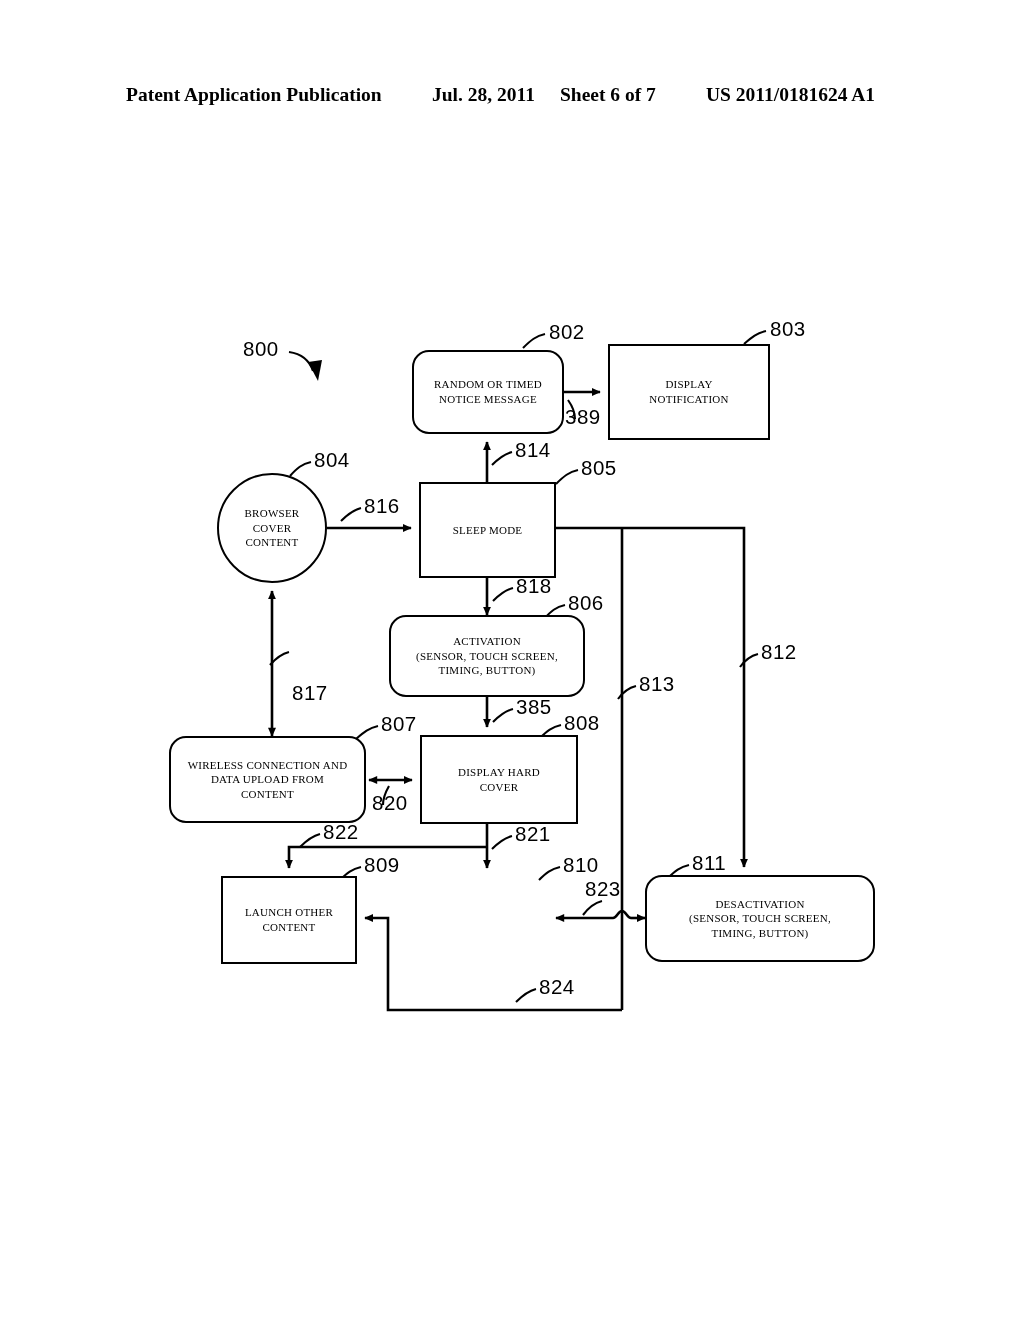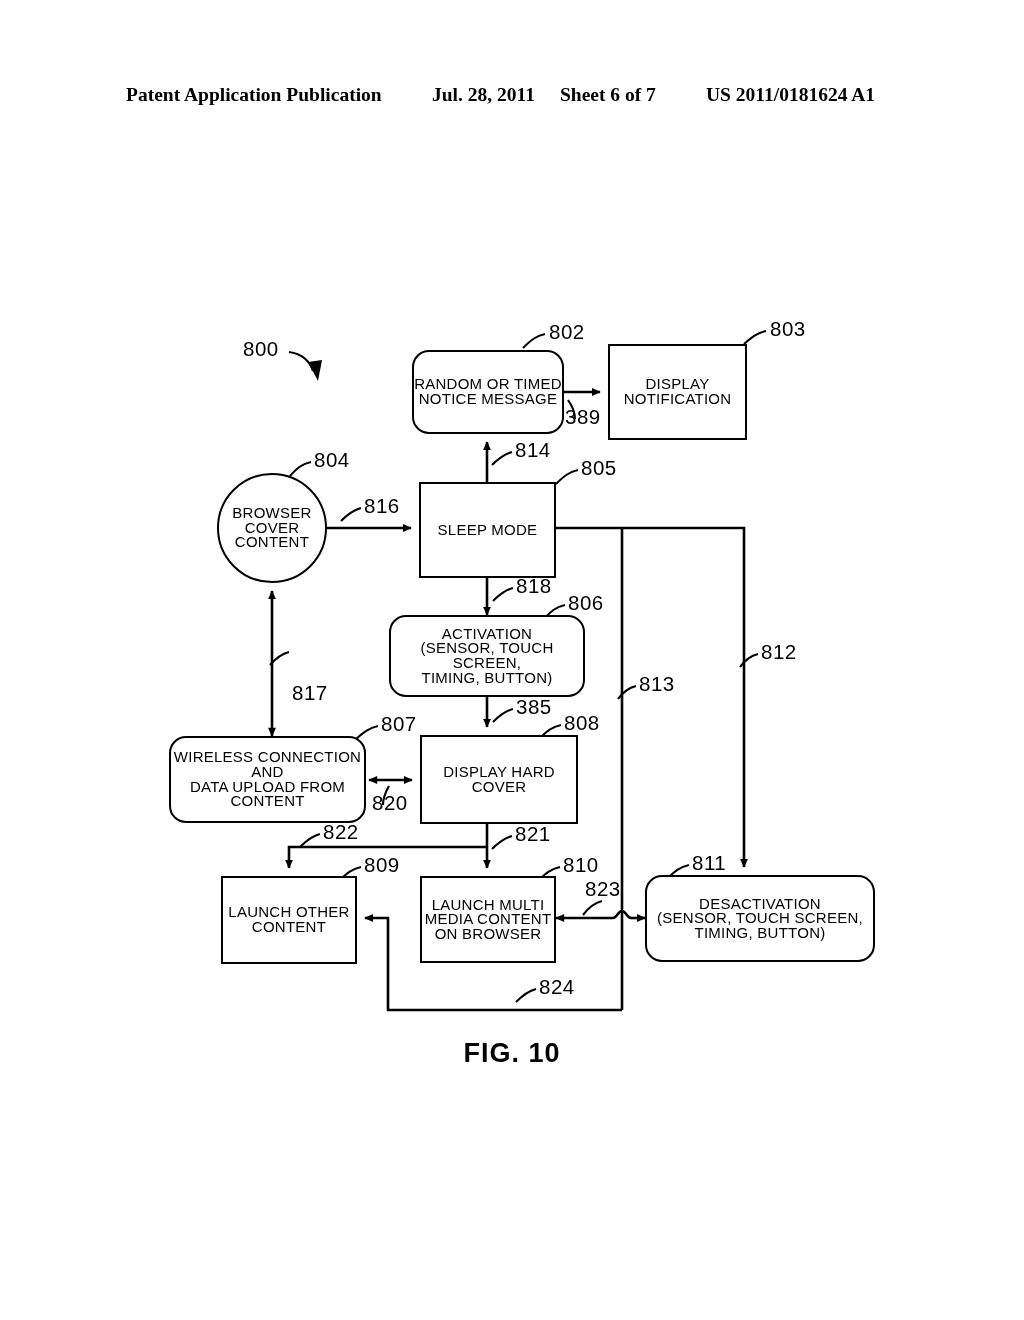--- a/index.html
+++ b/index.html
@@ -56,22 +56,22 @@
   
   .node {
     position: absolute;
     box-sizing: border-box;
     border: 2.4px solid #000;
     background: #ffffff;
     display: flex;
     align-items: center;
     justify-content: center;
     text-align: center;
-    font-family: Liberation Sans, sans-serif;
-    font-size: 15px;
+    font-family: Liberation Serif, serif;
+    font-size: 11px;
     line-height: 14.6px;
     letter-spacing: 0.25px;
     white-space: pre-line;
     z-index: 3;
   }
   .node.rounded { border-radius: 17px; }
   .node.circle  { border-radius: 50%; }
 
   
   .ref {
@@ -175,21 +175,21 @@
       <path d="M583,915 C589,907 594,903 602,901" stroke-width="2.1"></path>
       <path d="M516,1002 C523,995 528,991 536,989" stroke-width="2.1"></path>
     </g>
   </svg>
 
   <div class="node rounded" style="left:412px; top:350px; width:152px; height:84px;">
     <span>RANDOM OR TIMED
 NOTICE MESSAGE</span>
   </div>
 
-  <div class="node" style="left:608px; top:344px; width:139px; height:96px;">
+  <div class="node" style="left:608px; top:344px; width:162px; height:96px;">
     <span>DISPLAY
 NOTIFICATION</span>
   </div>
 
   <div class="node circle" style="left:217px; top:473px; width:110px; height:110px;">
     <span>BROWSER
 COVER
 CONTENT</span>
   </div>
 
@@ -212,25 +212,20 @@
   <div class="node" style="left:420px; top:735px; width:158px; height:89px;">
     <span>DISPLAY HARD
 COVER</span>
   </div>
 
   <div class="node" style="left:221px; top:876px; width:136px; height:88px;">
     <span>LAUNCH OTHER
 CONTENT</span>
   </div>
 
-  <div class="node" style="left:420px; top:876px; width:136px; height:87px;">
-    <span>LAUNCH MULTI
-MEDIA CONTENT
-ON BROWSER</span>
-  </div>
 
   <div class="node rounded" style="left:645px; top:875px; width:230px; height:87px;">
     <span>DESACTIVATION
 (SENSOR, TOUCH SCREEN,
 TIMING, BUTTON)</span>
   </div>
 
   <span class="ref" style="left:243px; top:337px;">800</span>
   <span class="ref" style="left:549px; top:320px;">802</span>
   <span class="ref" style="left:770px; top:317px;">803</span>
@@ -250,14 +245,13 @@
   <span class="ref" style="left:364px; top:494px;">816</span>
   <span class="ref" style="left:292px; top:638px;margin-top:43px;">817</span>
   <span class="ref" style="left:516px; top:574px;">818</span>
   <span class="ref" style="left:516px; top:695px;">385</span>
   <span class="ref" style="left:372px; top:791px;">820</span>
   <span class="ref" style="left:515px; top:822px;">821</span>
   <span class="ref" style="left:323px; top:820px;">822</span>
   <span class="ref" style="left:585px; top:877px;">823</span>
   <span class="ref" style="left:539px; top:975px;">824</span>
 
-  <div id="fig-caption">FIG. 10</div>
 </div>
 
 </body></html>

